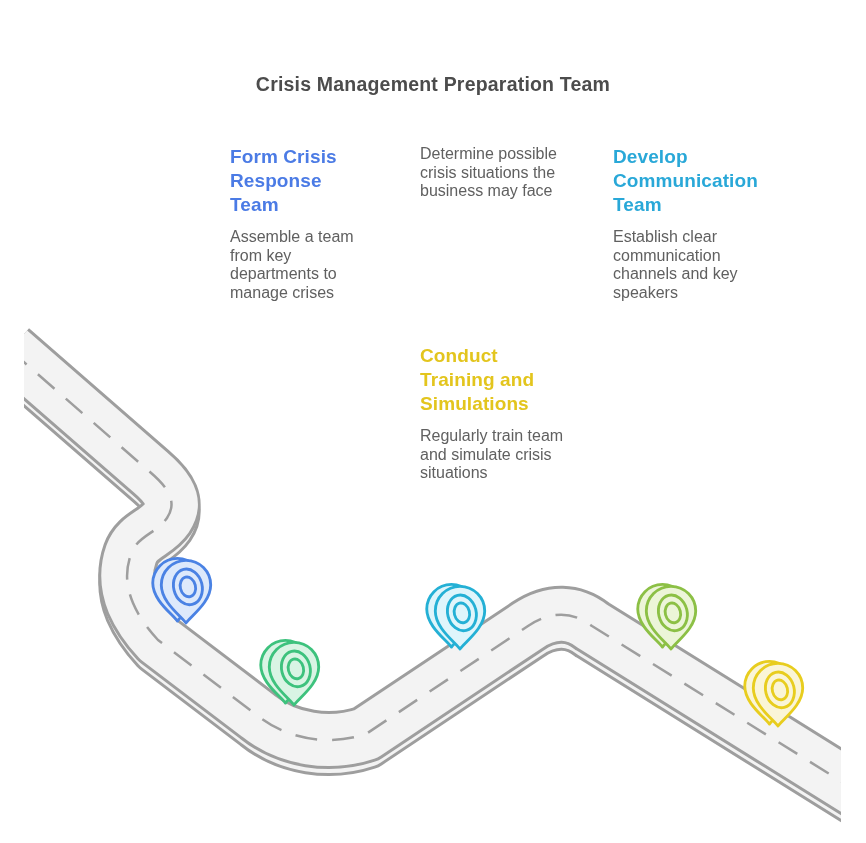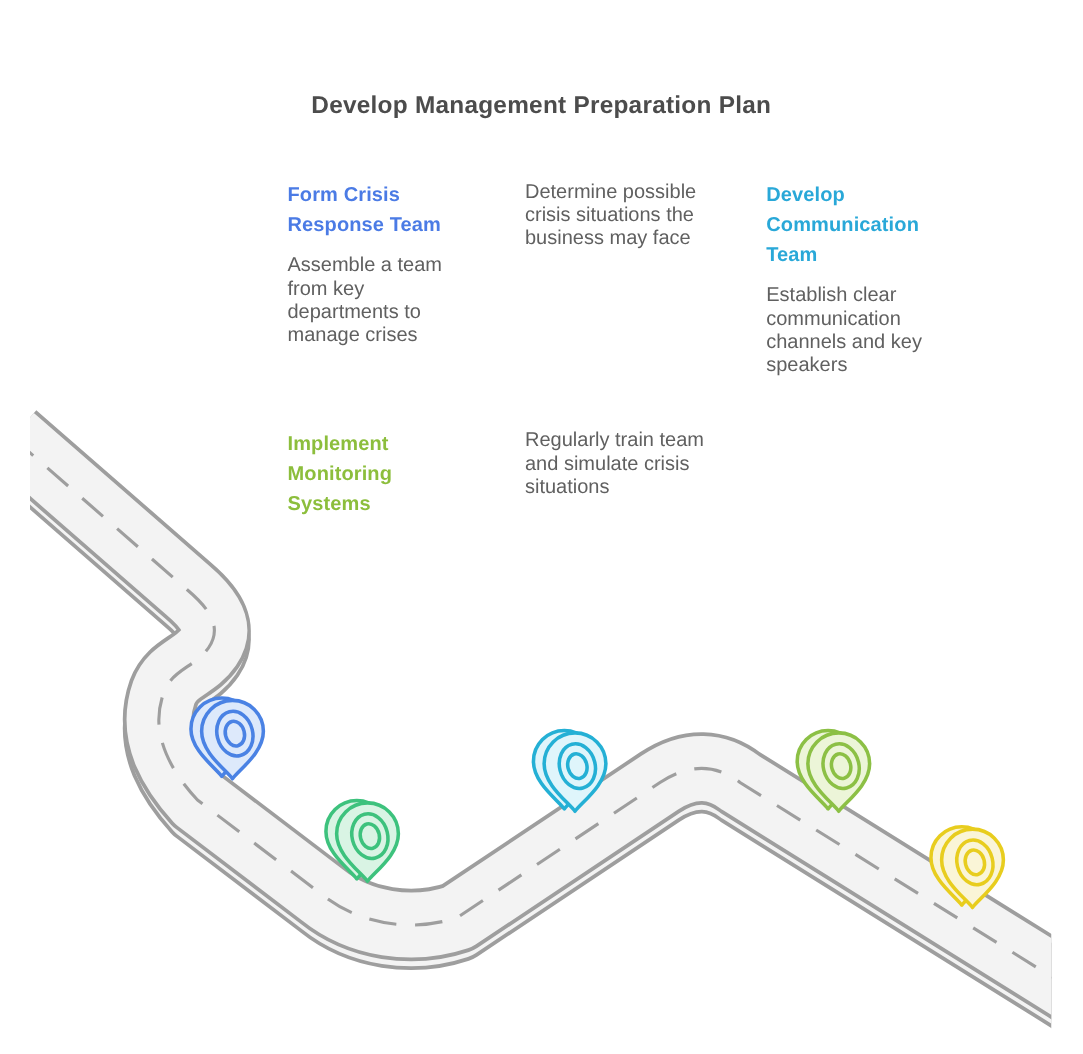--- a/index.html
+++ b/index.html
@@ -17,21 +17,21 @@
     text-align:center;
     font-size:19.5px;
     font-weight:700;
     color:#4c4c4c;
     letter-spacing:.2px;
   }
   .road-svg{position:absolute;left:0;top:0;}
   .step{position:absolute;}
   .step h2{
     margin:0 0 11px 0;
-    font-size:16px;
+    font-size:19px;
     line-height:24px;
     font-weight:700;
     letter-spacing:.1px;
   }
   .step p{
     margin:0;
     font-size:16px;
     line-height:18.5px;
     color:#606060;
   }
@@ -39,21 +39,21 @@
   .step-2{left:420px;top:145px;width:142px;}
   .step-3{left:613px;top:145px;width:152px;}
   .step-4{left:230px;top:344px;width:132px;}
   .step-5{left:420px;top:344px;width:144px;}
 </style>
 </head>
 <body>
 
 <div class="canvas">
 
-  <h1 class="page-title">Develop Management Preparation Plan</h1>
+  <h1 class="page-title">Crisis Management Preparation Team</h1>
 
   <svg class="road-svg" width="866" height="843" viewBox="0 0 866 843">
     <defs>
       <path id="roadPath" fill="none" d="M 10 350
                L 150 472
                C 170 489, 177 503, 167 518
                C 156 534, 138 535, 131 554
                C 125 571, 126 586, 133 603
                C 139 617, 147 628, 158 640
                L 258 716
@@ -133,20 +133,20 @@
   <div class="step step-2">
     <p>Determine possible crisis situations the business may face</p>
   </div>
 
   <div class="step step-3">
     <h2 style="color: rgb(41, 168, 216);">Develop Communication Team</h2>
     <p>Establish clear communication channels and key speakers</p>
   </div>
 
   <div class="step step-4">
-    <h2 style="color: rgb(140, 190, 60);">Implement Monitoring Systems</h2>
   </div>
 
   <div class="step step-5">
+    <h2 style="color: rgb(227, 197, 29);">Conduct Training and Simulations</h2>
     <p>Regularly train team and simulate crisis situations</p>
   </div>
 
 </div>
 
 </body></html>

